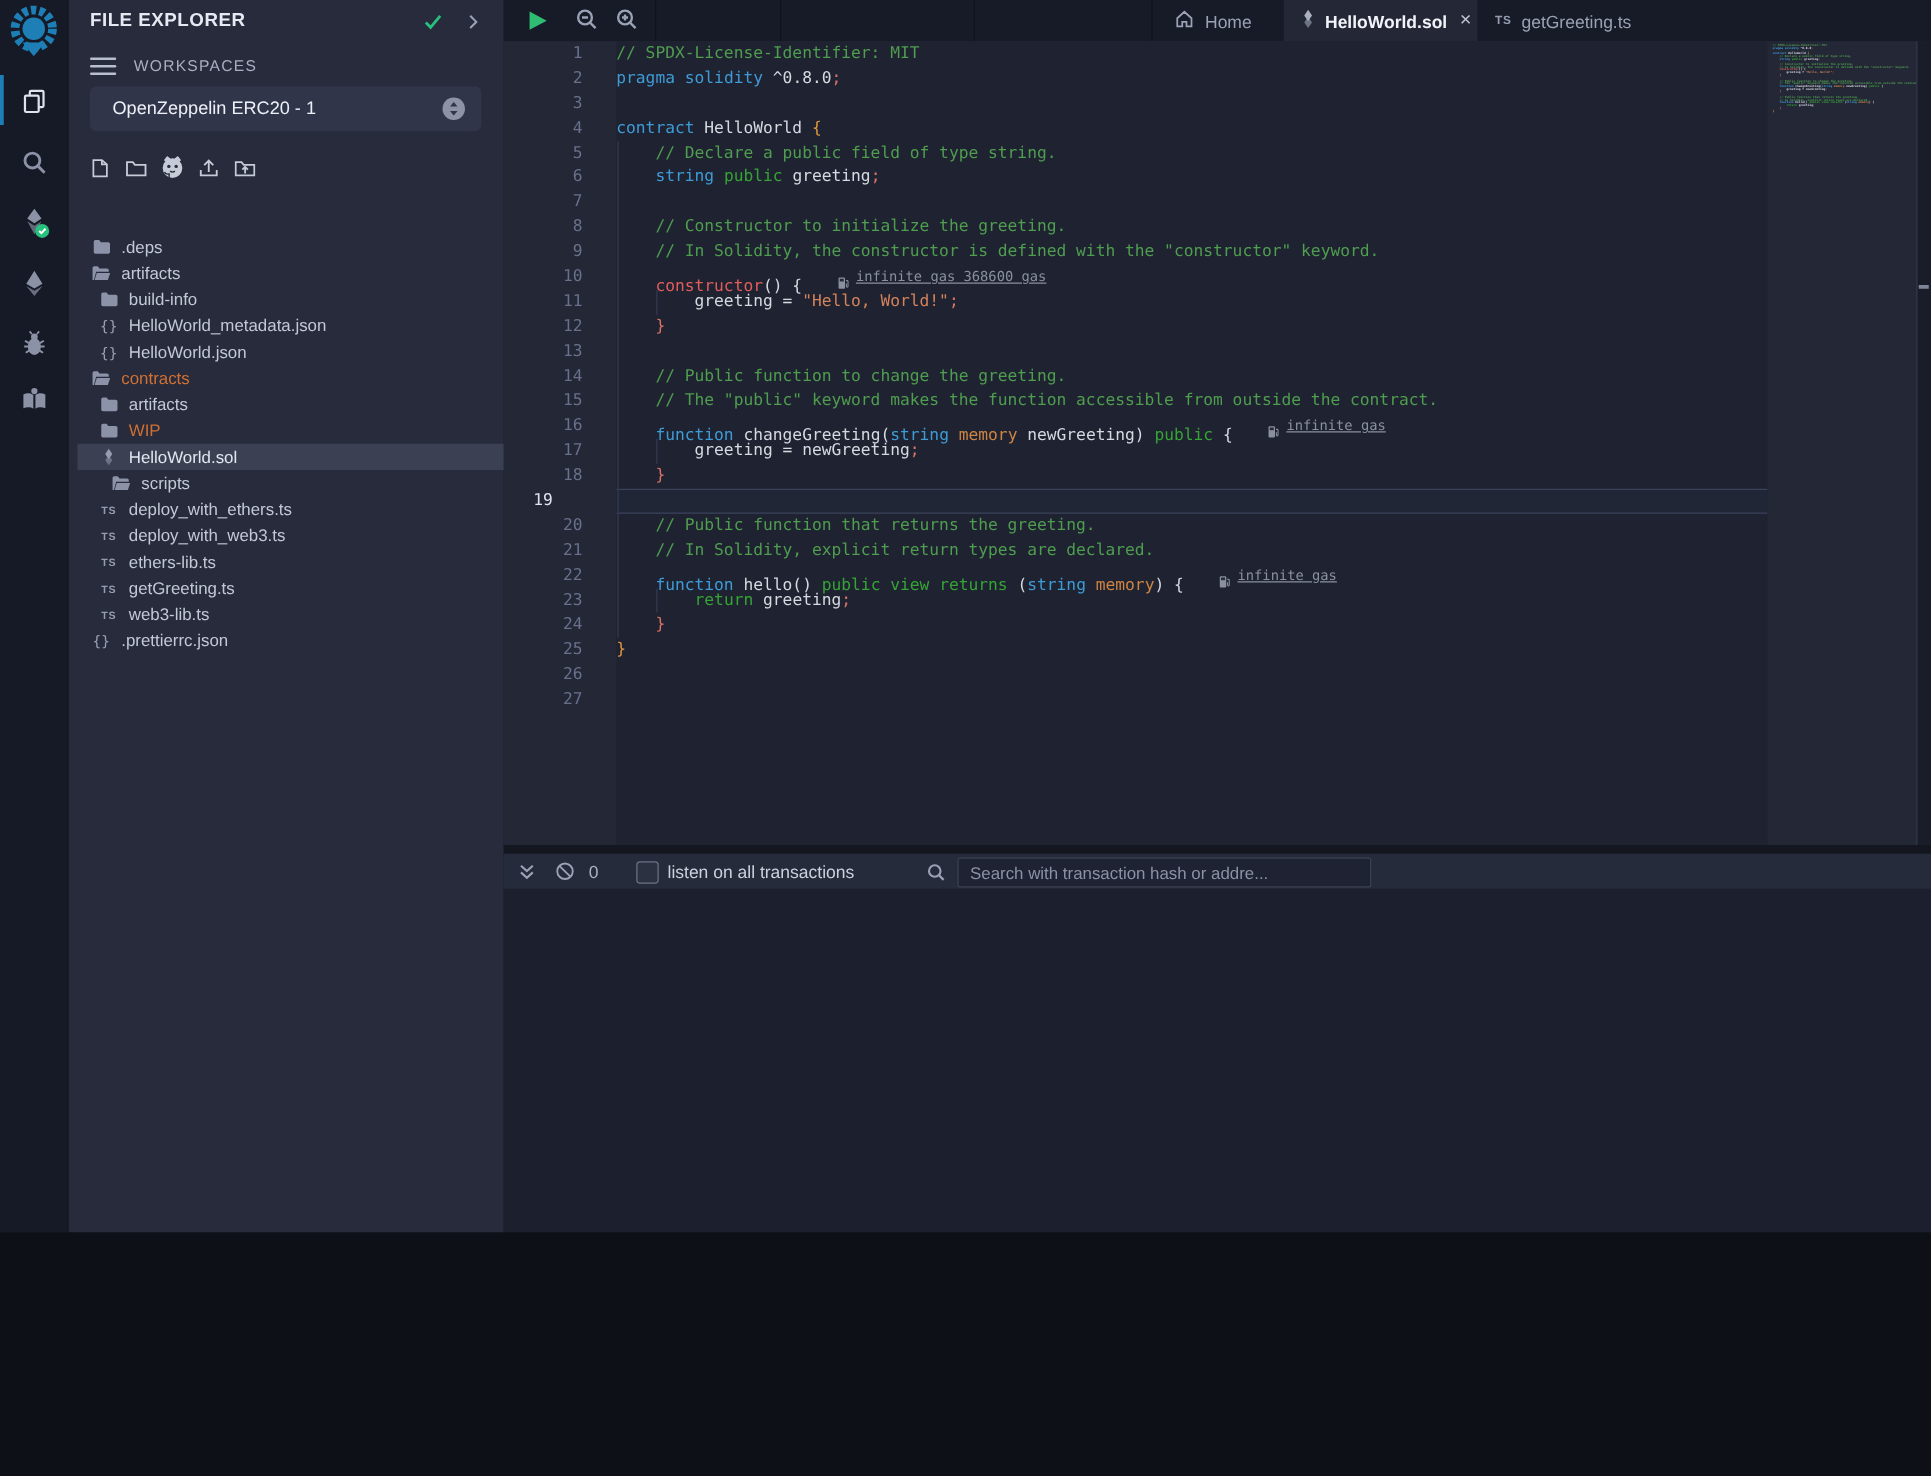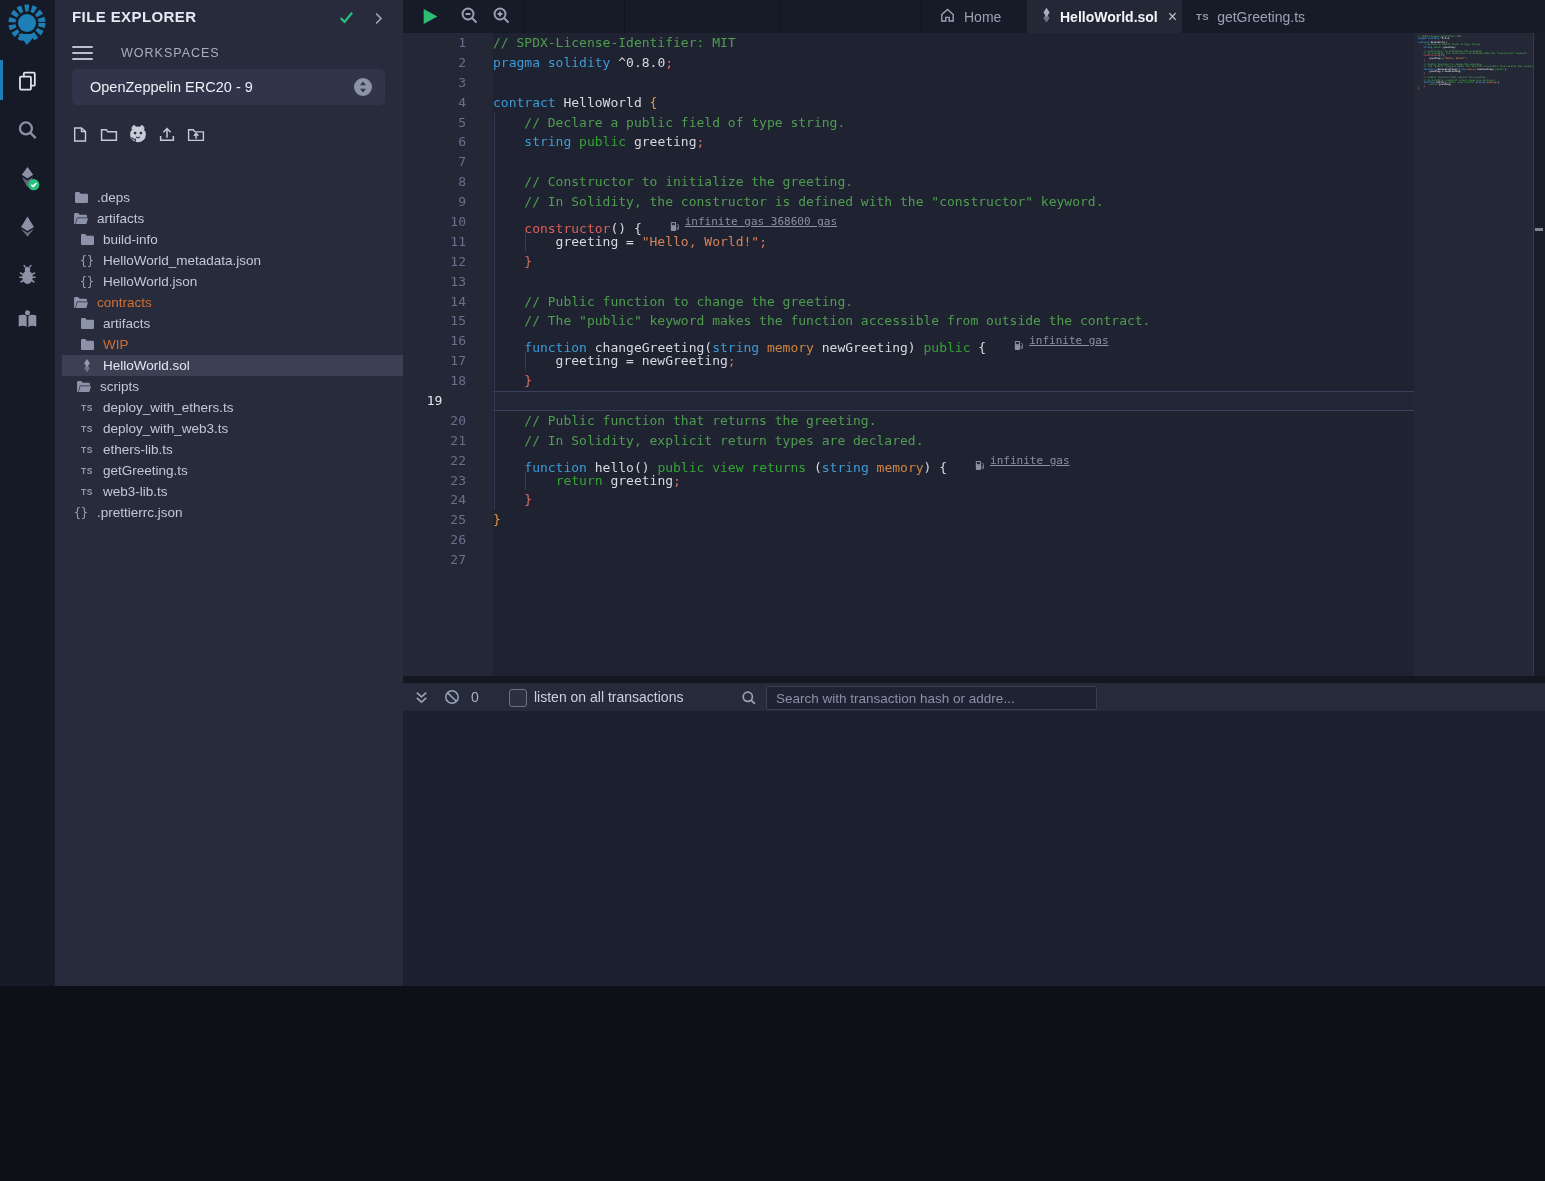--- a/index.html
+++ b/index.html
@@ -9,21 +9,21 @@
   .activity-bar{position:absolute;left:0;top:0;width:55px;height:100%;background:#161a26;border-right:1px solid #0e1119;}
   .ab-logo{position:absolute;left:3px;top:2px;width:48px;height:48px;}
   .ab-item{position:absolute;left:0;width:55px;height:40px;display:flex;align-items:center;justify-content:center;}
   .ab-item.active::before{content:"";position:absolute;left:0;top:0;bottom:0;width:3px;background:#1d7fb5;}
   
   .sidebar{position:absolute;left:55px;top:0;width:348px;height:100%;background:#272b3c;border-right:1px solid #10131d;}
   .sp-header{position:absolute;left:0;top:0;right:0;height:36px;}
   .sp-title{position:absolute;left:17px;top:8px;font-size:15px;font-weight:600;letter-spacing:.4px;color:#e6e9f2;}
   .sp-check{position:absolute;right:48px;top:10px;}
   .sp-caret{position:absolute;right:18px;top:11px;}
-  .ws-row{position:absolute;left:17px;top:42px;height:22px;display:flex;align-items:center;gap:28px;}
+  .ws-row{position:absolute;left:17px;top:42px;height:22px;display:flex;align-items:center;gap:14px;}
   .ws-burger{display:inline-flex;flex-direction:column;gap:3.5px;}
   .ws-burger i{display:block;width:21px;height:2.6px;background:#b9bfce;border-radius:1px;}
   .ws-label{font-size:12.5px;letter-spacing:1px;color:#a9aec0;}
   .ws-select{position:absolute;left:17px;top:69px;width:313px;height:36px;background:#30354a;border-radius:5px;
              display:flex;align-items:center;cursor:pointer;}
   .ws-select-text{margin-left:18px;font-size:14.5px;color:#eef0f7;}
   .ws-select-badge{position:absolute;right:12px;top:8px;width:20px;height:20px;}
   .sp-toolbar{position:absolute;left:16px;top:122px;height:24px;display:flex;align-items:center;gap:11px;}
   .sp-toolbar .tbtn{display:inline-flex;align-items:center;justify-content:center;width:18px;height:20px;cursor:pointer;}
   
@@ -166,21 +166,21 @@
     <div class="ws-row">
       <span class="ws-burger">
           <i></i>
           <i></i>
           <i></i>
         </span>
       <span class="ws-label">WORKSPACES</span>
     </div>
 
     <div class="ws-select">
-      <span class="ws-select-text">OpenZeppelin ERC20 - 9</span>
+      <span class="ws-select-text">OpenZeppelin ERC20 - 1</span>
       <span class="ws-select-badge">
         <svg width="20" height="20" viewBox="0 0 20 20">
             <circle cx="10" cy="10" r="9" fill="#8c93a6"></circle>
           <path d="M10 4.6 13 8.2H7ZM10 15.4 7 11.8h6Z" fill="#30354a"></path>
           </svg>
       </span>
     </div>
 
     <div class="sp-toolbar">
       <span class="tbtn">
@@ -282,21 +282,21 @@
         </div>
         <div class="tree-row selected" style="padding-left: 16px;">
           <span class="tree-icon">
             <svg width="10" height="15" viewBox="0 0 11 16">
               <path d="M5.5 .8 8.6 5.4 5.5 10 2.4 5.4Z" fill="#959cb0"></path>
               <path d="M5.5 6.4 8.6 11 5.5 15.4 2.4 11Z" fill="#959cb0" opacity=".55"></path>
             </svg>
           </span>
           <span class="tree-label">HelloWorld.sol</span>
         </div>
-        <div class="tree-row" style="padding-left: 20px; text-align: right;">
+        <div class="tree-row" style="padding-left: 33px; text-align: right;">
           <span class="tree-icon">
             <svg width="16" height="13" viewBox="0 0 17 14">
               <path d="M1 2.5C1 1.7 1.7 1 2.5 1h3L7 3h6.5c.8 0 1.5.7 1.5 1.5V5.8H4.1L2.2 13H1Z" fill="#8c93a9"></path>
               <path d="M4.6 6.8H16.2L14.2 13H2.8Z" fill="#8c93a9"></path>
             </svg>
           </span>
           <span class="tree-label">scripts</span>
         </div>
         <div class="tree-row" style="padding-left: 23px;">
           <span class="tree-icon">

